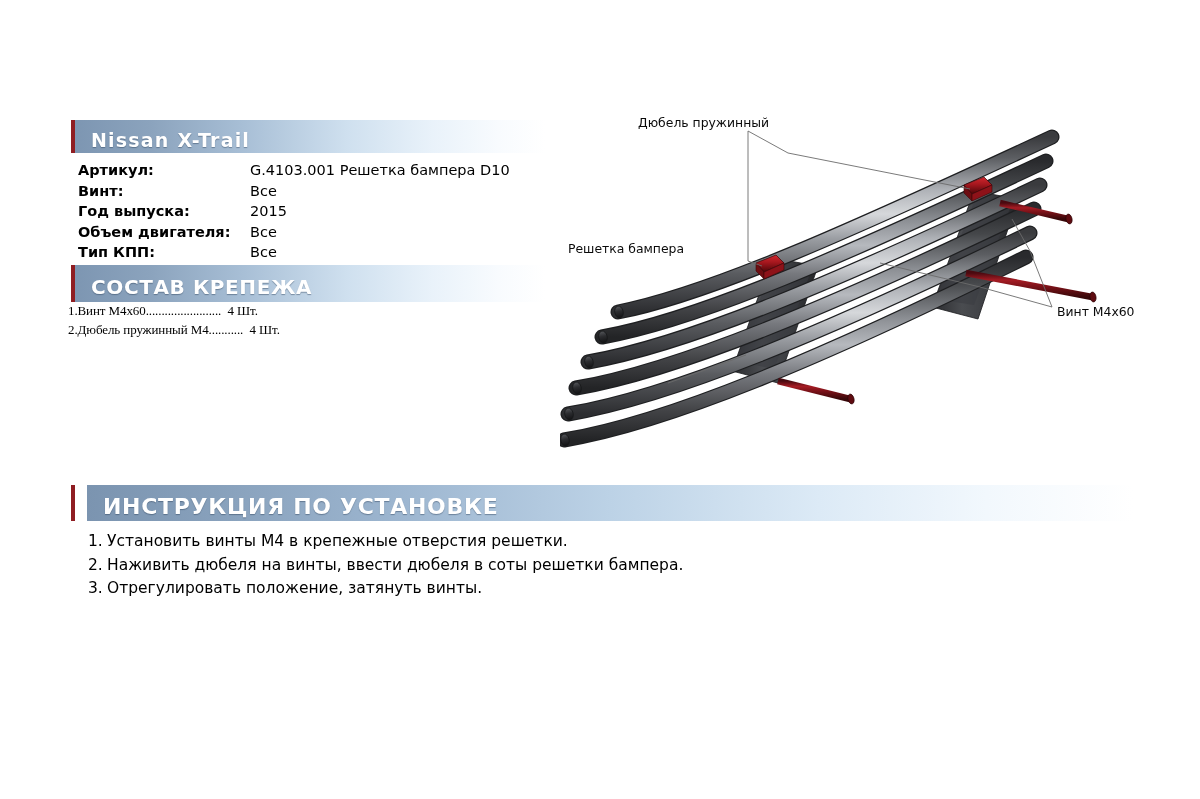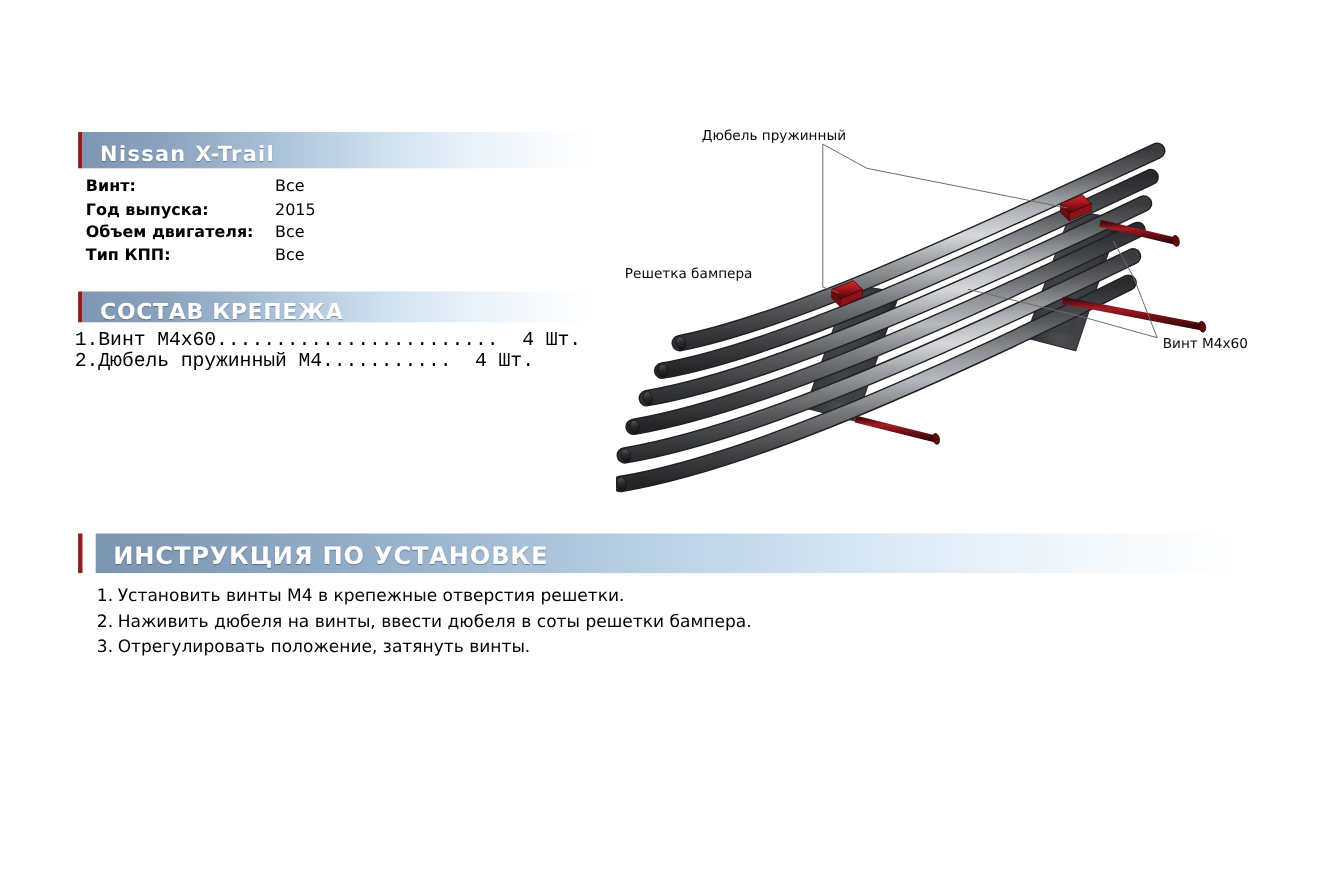--- a/index.html
+++ b/index.html
@@ -75,21 +75,21 @@
   #vehicle-bar .bar-title {
     font-size: 19px;
     letter-spacing: 1.2px;
   }
 
   
   #kit-bar {
     left: 71px;
     top: 265px;
     width: 474px;
-    height: 28px;
+    height: 37px;
   }
   #kit-bar .bar-title {
     font-size: 20px;
     letter-spacing: 0.6px;
   }
 
   
   #instructions-bar {
     left: 71px;
     top: 485px;
@@ -121,22 +121,22 @@
   }
   .spec-value {
     font-weight: normal;
   }
 
   
   #parts-list {
     position: absolute;
     left: 68px;
     top: 301px;
-    font-family: Liberation Mono, monospace;
-    font-size: 18px;
+    font-family: Liberation Serif, serif;
+    font-size: 13px;
     line-height: 19px;
     letter-spacing: -0.1px;
   }
   .part-row { white-space: pre; }
 
   
   #instruction-steps {
     position: absolute;
     left: 88px;
     top: 530px;
@@ -166,20 +166,24 @@
 <body>
 
 <div class="bar" id="vehicle-bar">
   <div class="bar-accent"></div>
   <div class="bar-fill">
     <span class="bar-title">Nissan X-Trail</span>
   </div>
 </div>
 
 <div id="spec-table">
+  <div class="spec-row">
+    <span class="spec-label">Артикул:</span>
+    <span class="spec-value">G.4103.001 Решетка бампера D10</span>
+  </div>
   <div class="spec-row">
     <span class="spec-label">Винт:</span>
     <span class="spec-value">Все</span>
   </div>
   <div class="spec-row">
     <span class="spec-label">Год выпуска:</span>
     <span class="spec-value">2015</span>
   </div>
   <div class="spec-row">
     <span class="spec-label">Объем двигателя:</span>

